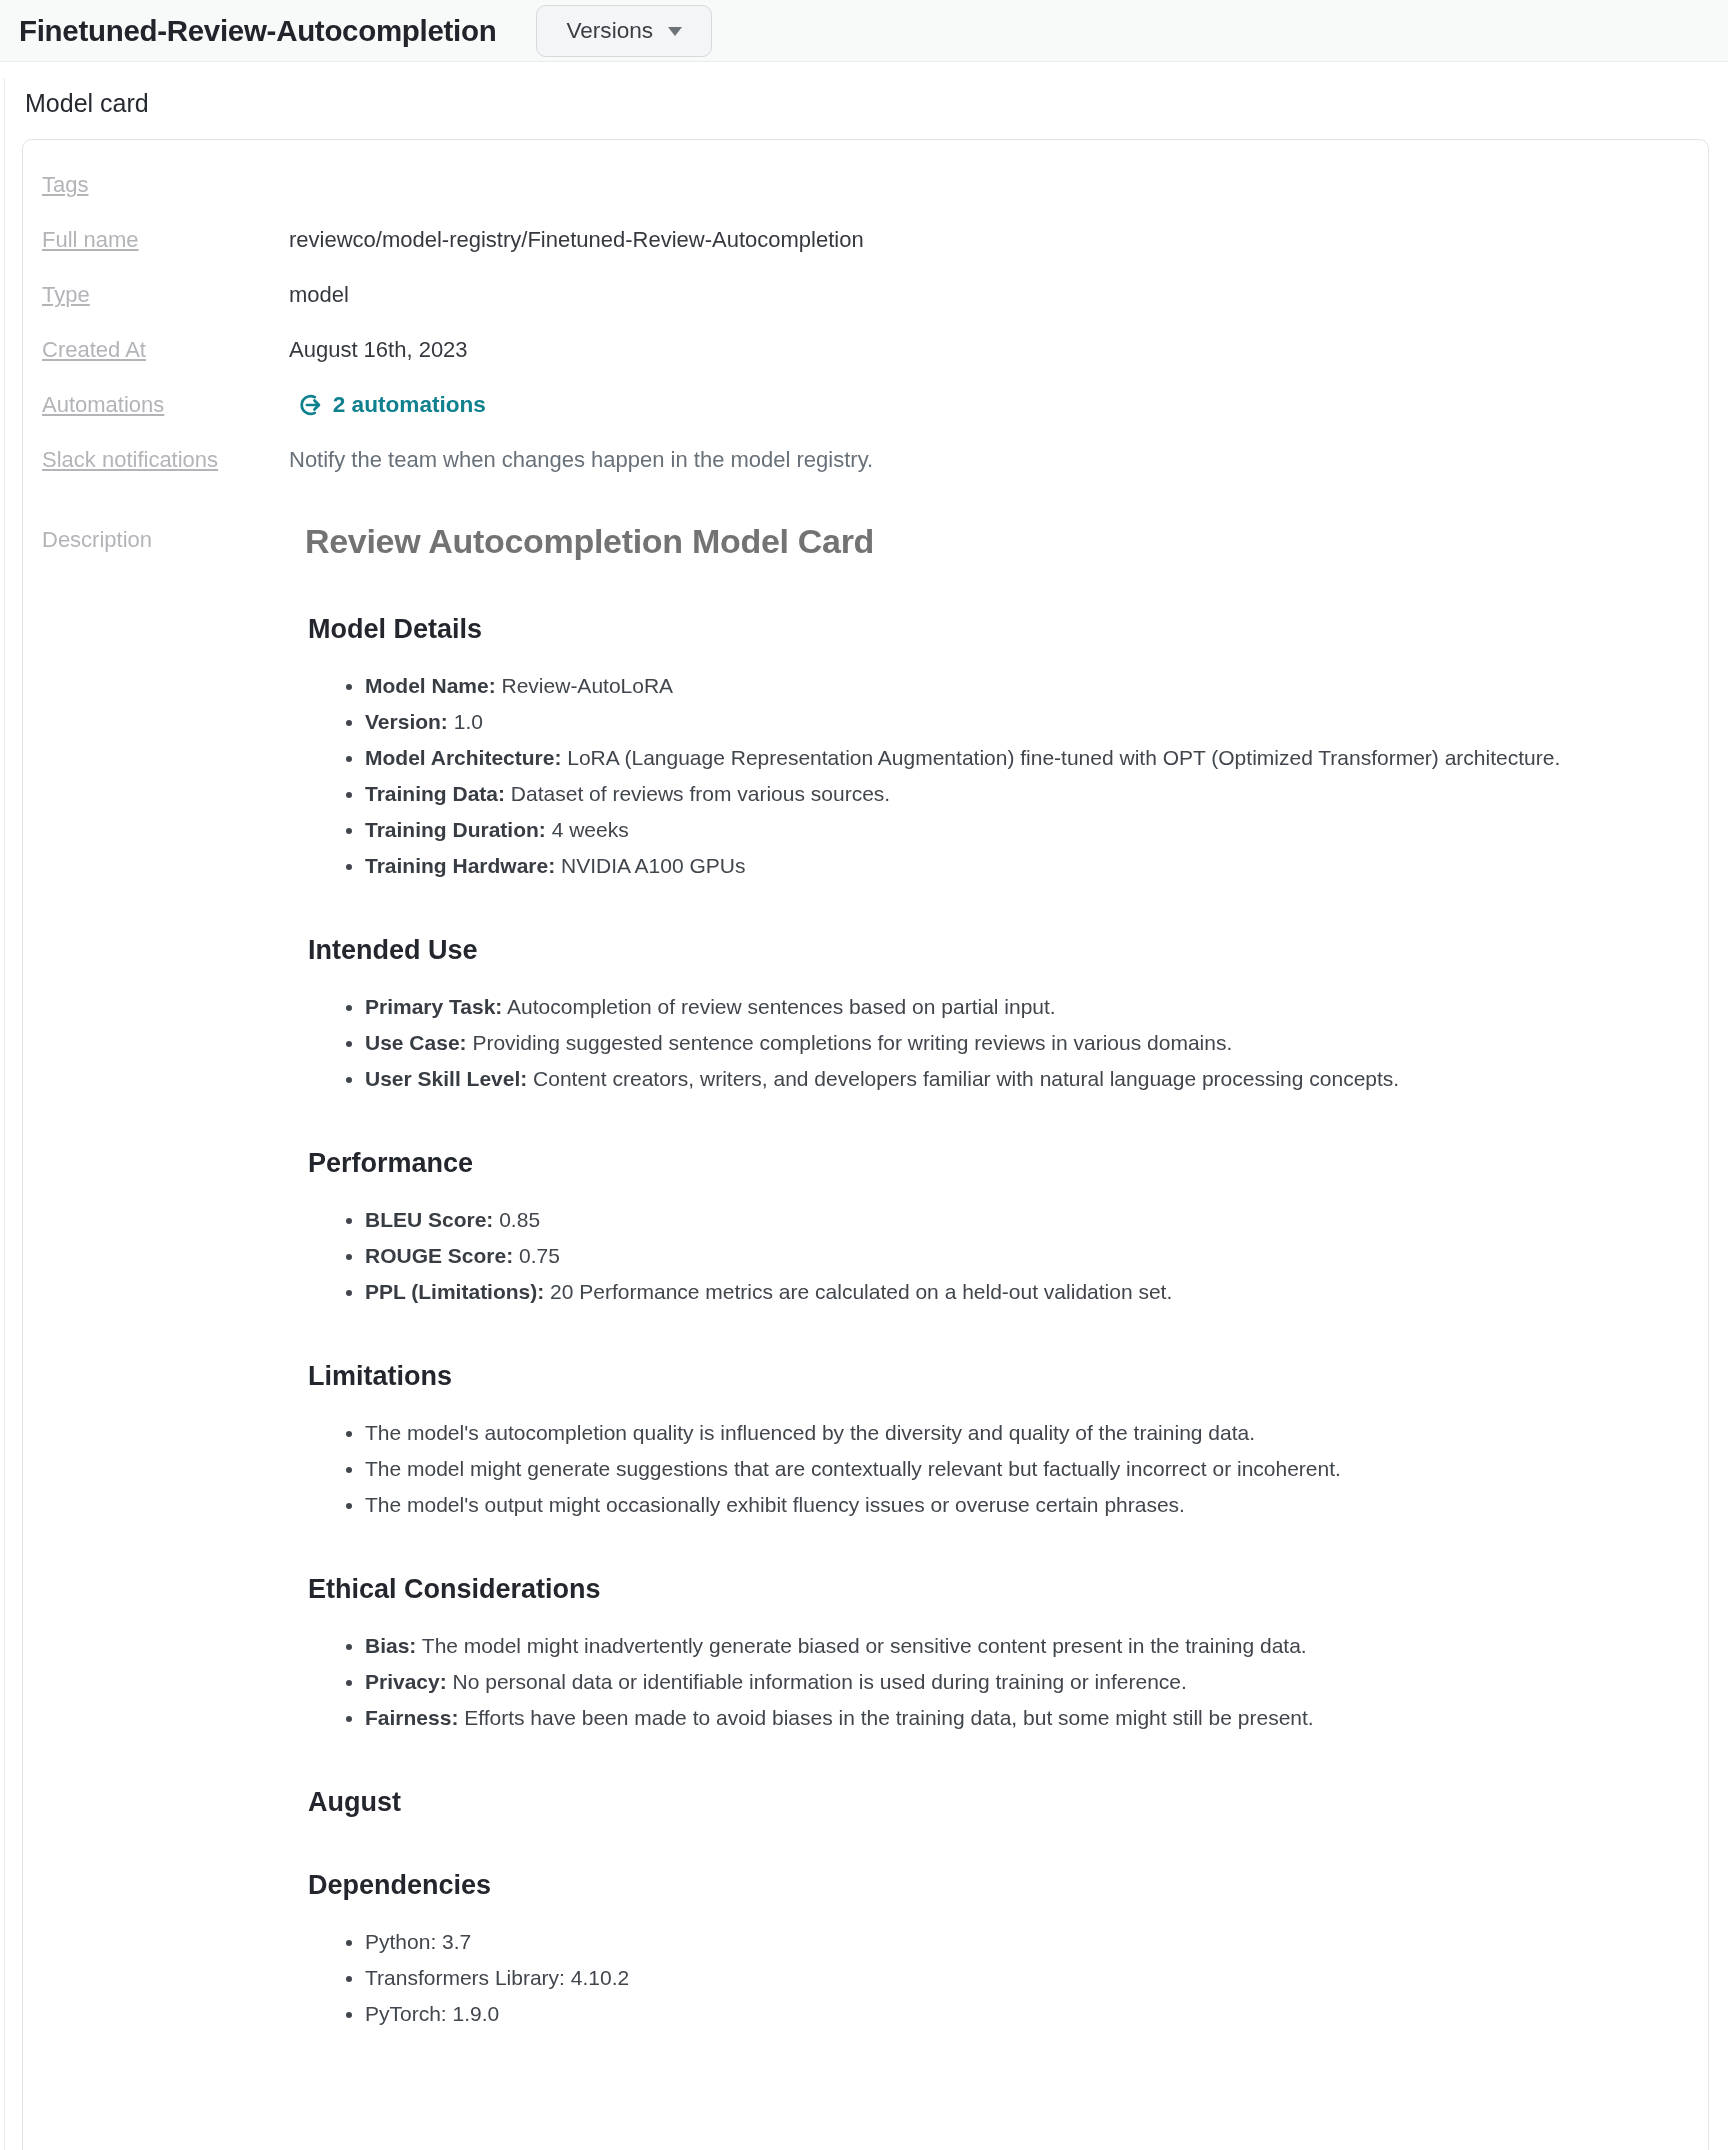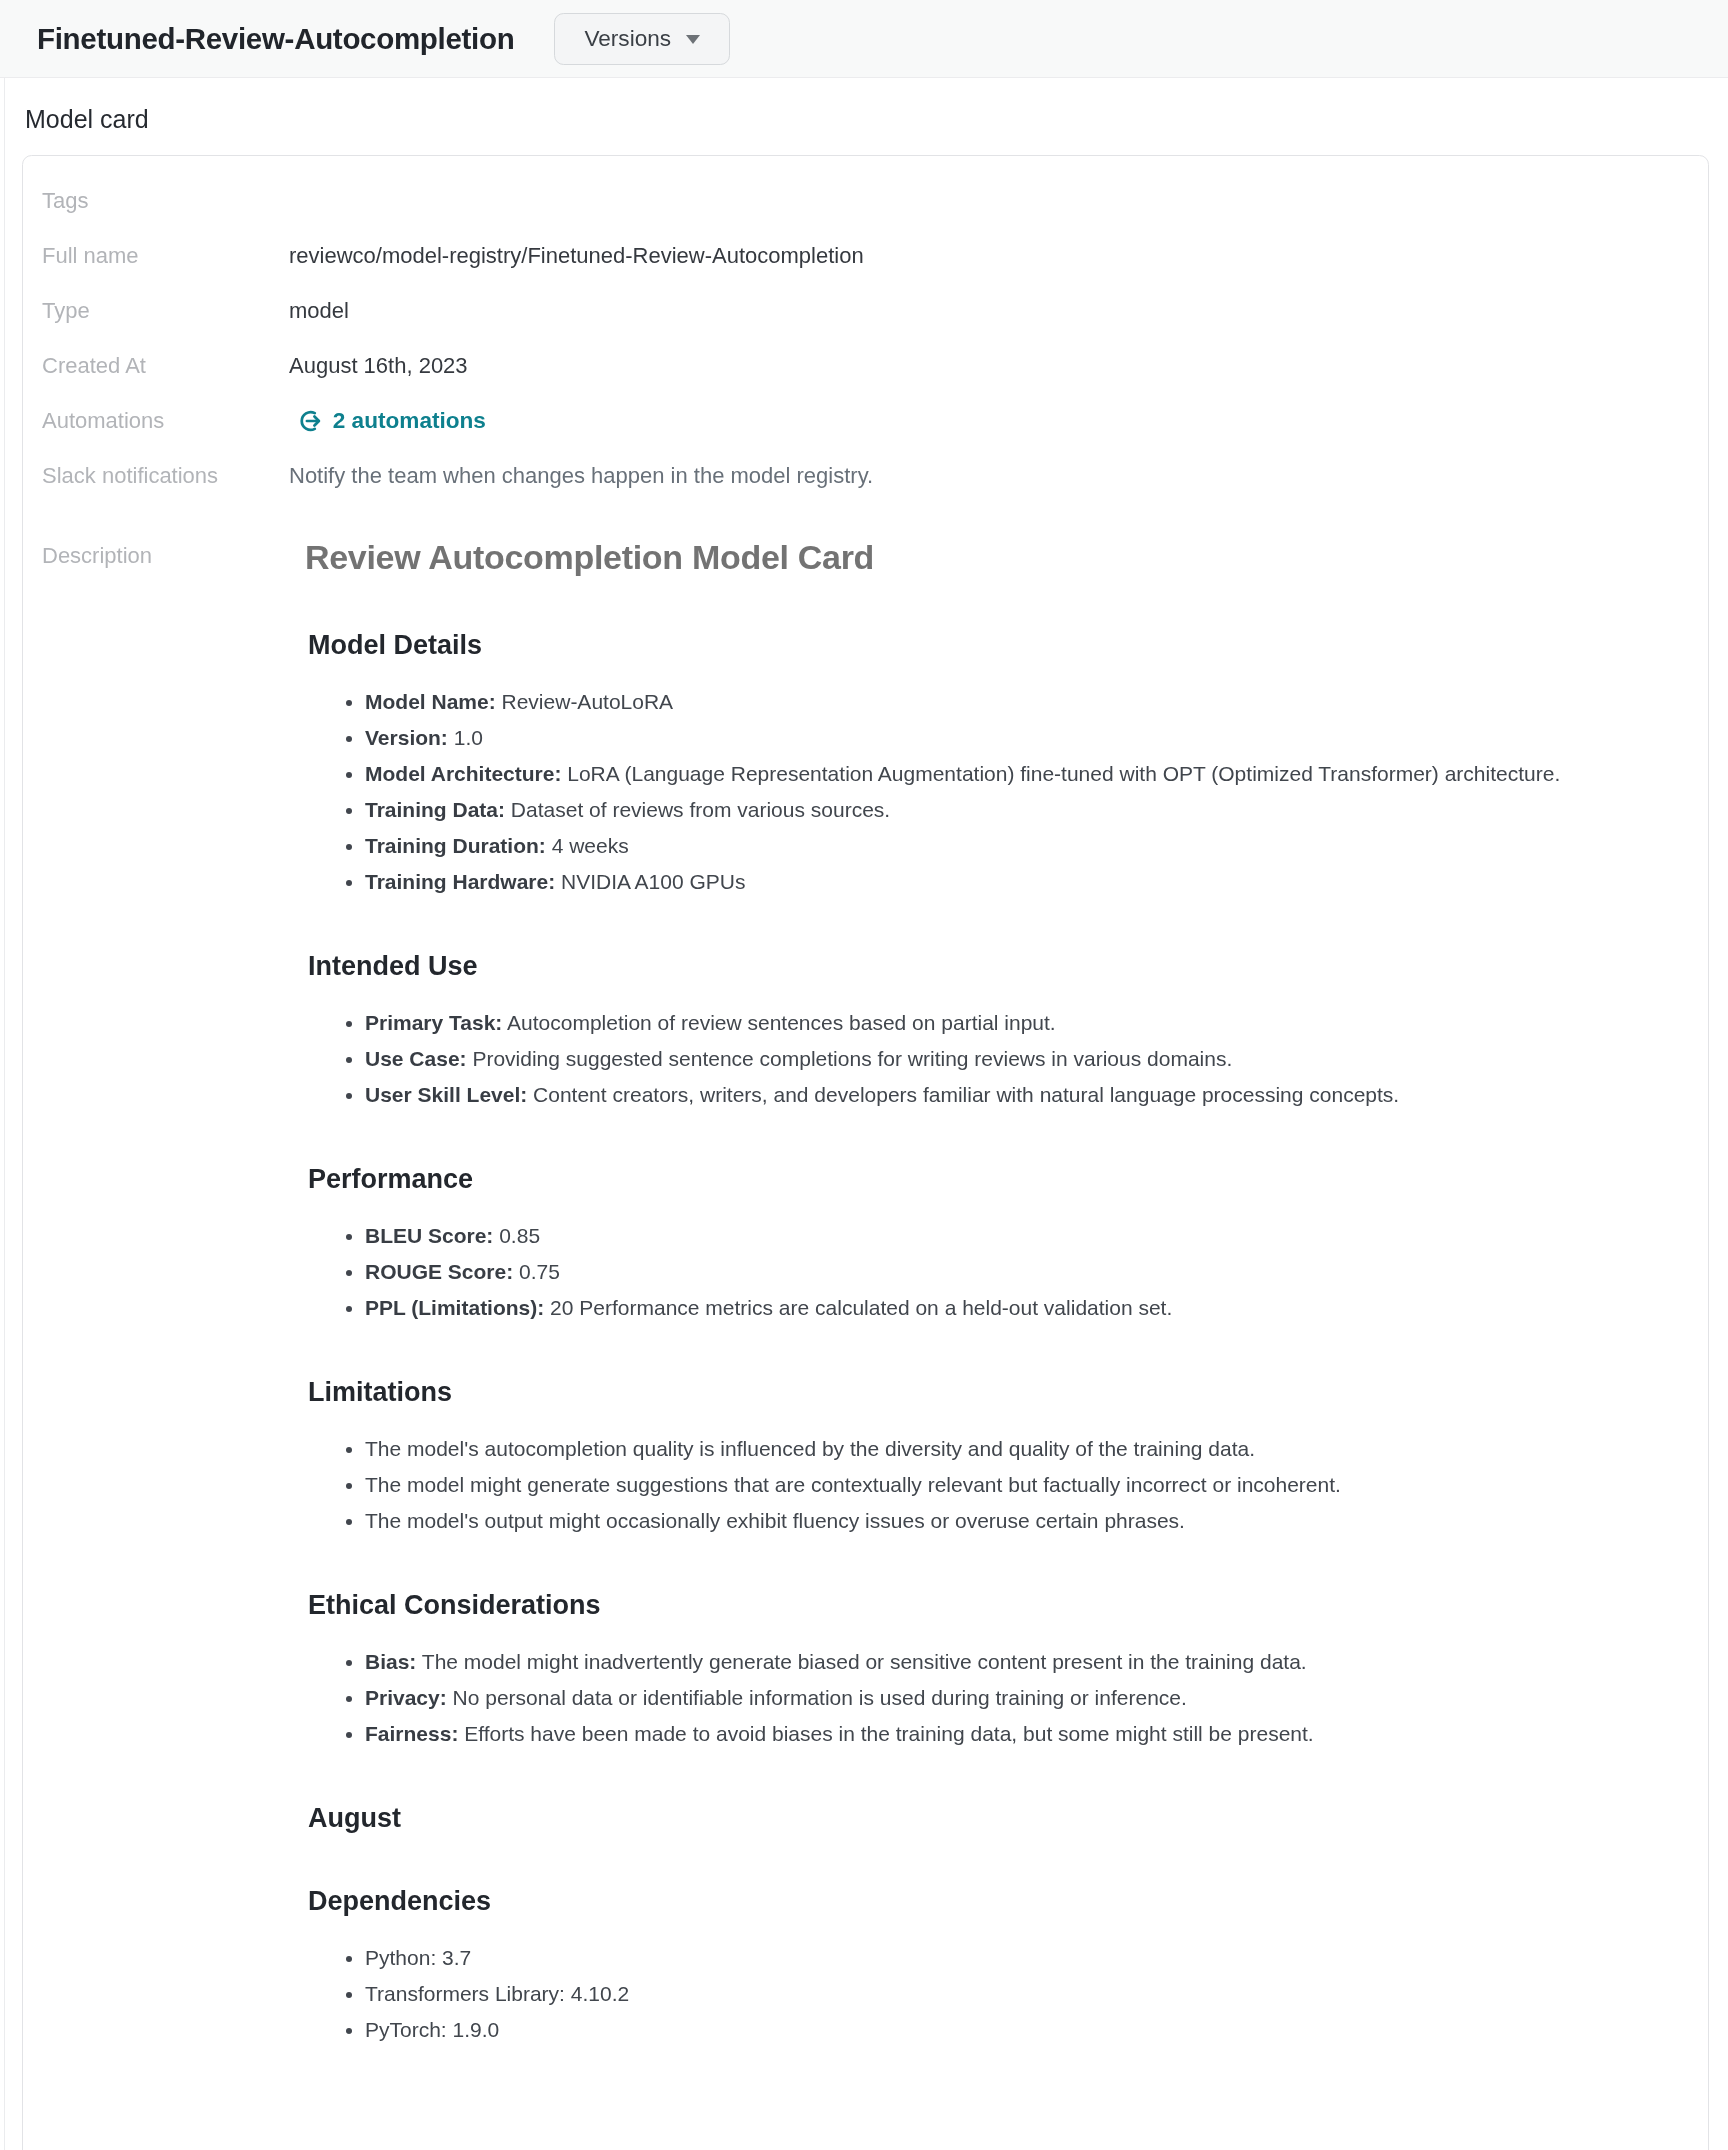--- a/index.html
+++ b/index.html
@@ -5,26 +5,26 @@
   * { box-sizing: border-box; margin: 0; padding: 0; }
   html, body {
     width: 1728px; height: 2151px;
     overflow: hidden;
     background: #ffffff;
     font-family: "Liberation Sans", sans-serif;
   }
 
   
   .page-header {
-    height: 78px;
+    height: 62px;
     background: #f8f9f9;
     border-bottom: 1.4px solid #ececee;
     display: flex;
     align-items: center;
-    padding-left: 37px;
+    padding-left: 19px;
   }
   .page-title {
     font-size: 29.5px;
     font-weight: 700;
     color: #21252b;
     letter-spacing: -0.3px;
   }
   .versions-btn {
     margin-left: 40px;
     height: 52px;
@@ -76,20 +76,21 @@
 
   .meta-row {
     display: flex;
     align-items: center;
     min-height: 55px;
   }
   .meta-label {
     flex: 0 0 247px;
     font-size: 22px;
     color: #b2b4b8;
+    text-decoration: underline;
   }
   .meta-value {
     font-size: 22px;
     color: #35393f;
   }
   .meta-value.muted { color: #687079; }
   .tags-value { min-height: 27.4px; flex: 1; }
 
   .automations-link {
     display: inline-flex;

